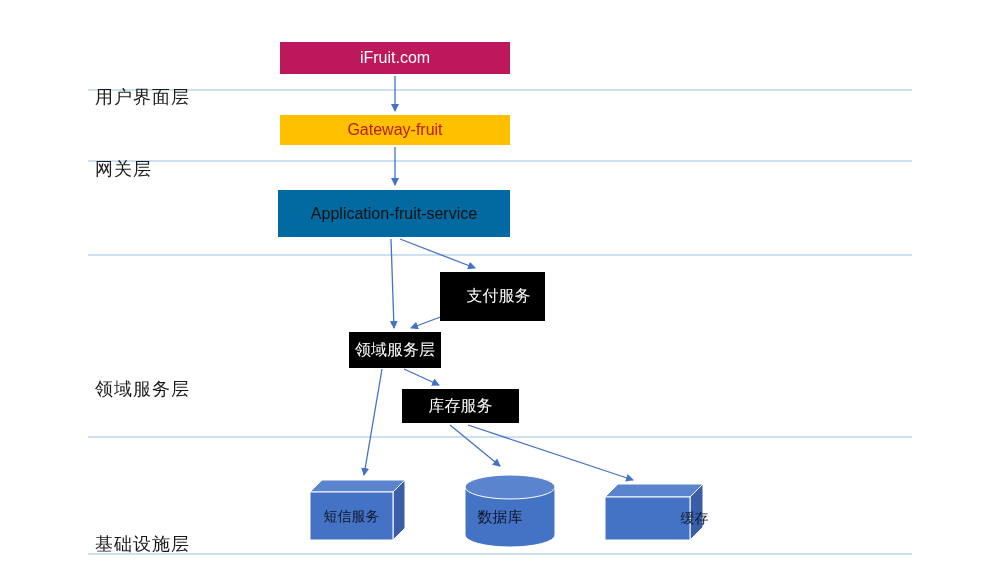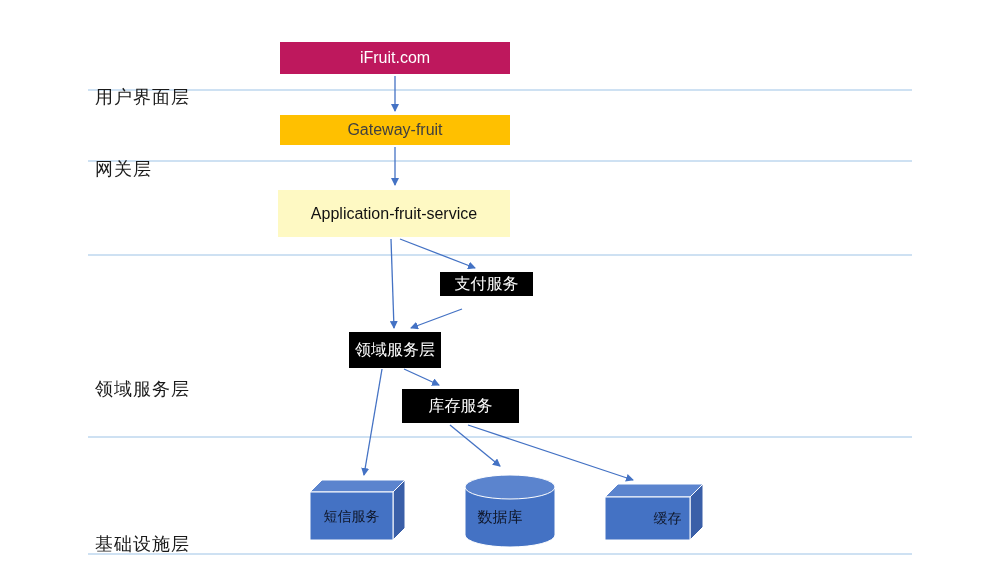--- a/index.html
+++ b/index.html
@@ -10,32 +10,32 @@
   .bg-svg{position:absolute;left:0;top:0;width:1000px;height:567px;z-index:0;}
   .layer-label{
     position:absolute;left:95px;font-size:18px;color:#1a1a1a;
     letter-spacing:1px;white-space:nowrap;z-index:2;margin-top:36px;
   }
   .node{
     position:absolute;display:flex;align-items:center;justify-content:center;
     z-index:2;white-space:nowrap;
   }
   .node-ui{left:280px;top:42px;width:230px;height:32px;background:#be185d;color:#fff;font-size:16px;}
-  .node-gateway{left:280px;top:115px;width:230px;height:30px;background:#FFC000;color:#404040;font-size:16px;}
-  .node-app{left:278px;top:190px;width:232px;height:47px;background:#fef9c3;color:#111;font-size:16px;}
+  .node-gateway{left:280px;top:115px;width:230px;height:30px;background:#FFC000;color:#b91c1c;font-size:16px;}
+  .node-app{left:278px;top:190px;width:232px;height:47px;background:#0369a1;color:#111;font-size:16px;}
   .node-black{background:#000;color:#fff;font-size:16px;}
-  .node-payment{left:440px;top:272px;width:93px;height:24px;}
+  .node-payment{left:440px;top:272px;width:93px;height:49px;padding-left:12px;}
   .node-order{left:349px;top:332px;width:92px;height:36px;}
   .node-inventory{left:402px;top:389px;width:117px;height:34px;}
   .infra-label{
     position:absolute;z-index:3;color:#0f172a;font-size:14px;text-align:center;white-space:nowrap;
   }
   .lbl-sms{left:310px;top:508px;width:83px;}
   .lbl-db{left:465px;top:508px;width:70px;font-size:15px;}
-  .lbl-cache{left:590px;top:510px;width:67px;padding-left:44px;}
+  .lbl-cache{left:617px;top:510px;width:67px;padding-left:44px;}
 </style>
 </head>
 <body>
 
 <div class="canvas">
 
   <svg class="bg-svg" viewBox="0 0 1000 567" xmlns="http://www.w3.org/2000/svg">
     <defs>
       <marker id="arrowhead" markerWidth="8" markerHeight="8" refX="7" refY="4" orient="auto" markerUnits="userSpaceOnUse">
         <path d="M0,0 L8,4 L0,8 Z" fill="#4472C4"></path>

